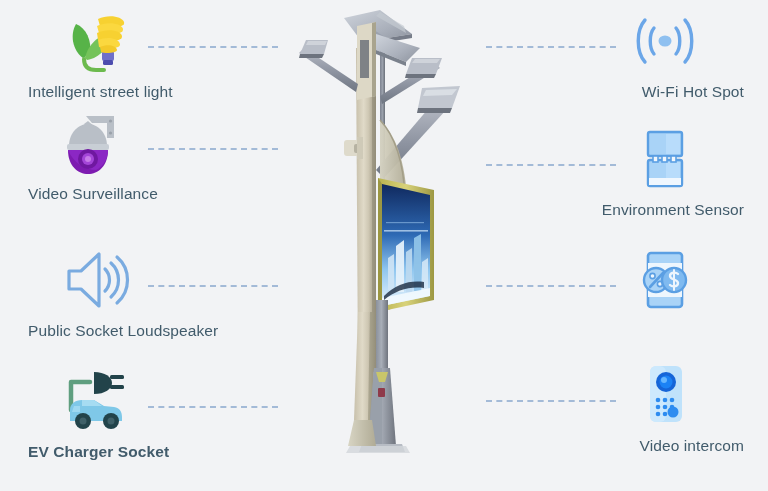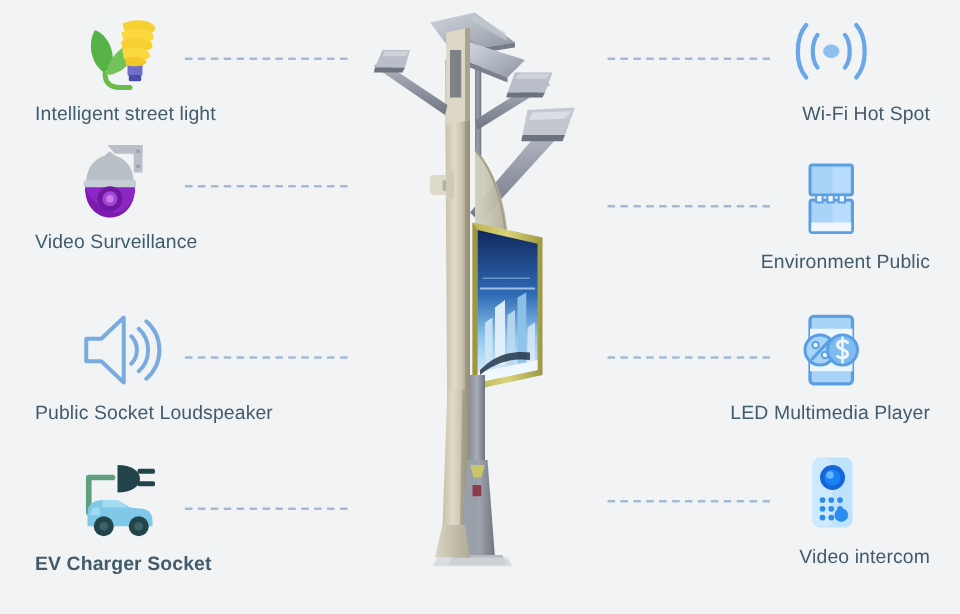--- a/index.html
+++ b/index.html
@@ -340,39 +340,38 @@
         <rect x="44" y="38" width="14" height="22" fill="#bcdefb" opacity=".8"></rect>
         <rect x="27" y="54" width="32" height="7" fill="#f0f7fe"></rect>
         <g fill="#f2f7fc" stroke="#5b9fe3" stroke-width="1.6">
           <rect x="31" y="32" width="5" height="6"></rect>
           <rect x="40" y="32" width="5" height="6"></rect>
           <rect x="49" y="32" width="5" height="6"></rect>
         </g>
       </svg>
     </div>
     <div class="dash"></div>
-    <div class="label">Environment Public</div>
+    <div class="label">Environment Sensor</div>
   </div>
 
   <div class="feature right" id="f-led">
     <div class="icon-wrap">
       <svg width="86" height="70" viewBox="0 0 86 70">
         <rect x="26" y="8" width="34" height="54" rx="3" fill="#a9d3f7" stroke="#5b9fe3" stroke-width="2.6"></rect>
         <rect x="26" y="18" width="34" height="34" fill="#eef6fd"></rect>
         <circle cx="34" cy="35" r="12" fill="#a9d3f7" stroke="#5b9fe3" stroke-width="2.4"></circle>
         <path d="M28 42 L41 28" stroke="#5b9fe3" stroke-width="2.6" stroke-linecap="round"></path>
         <circle cx="30.5" cy="31" r="2.6" fill="#eef6fd" stroke="#5b9fe3" stroke-width="1.6"></circle>
         <circle cx="38" cy="39" r="2.6" fill="#eef6fd" stroke="#5b9fe3" stroke-width="1.6"></circle>
         <circle cx="52" cy="35" r="12" fill="#7fbaf0" stroke="#5b9fe3" stroke-width="2.4"></circle>
         <path d="M56 29 C 54 27, 48 27, 48 31 C 48 35, 56 34, 56 38 C 56 42, 50 42, 48 40" fill="none" stroke="#eef6fd" stroke-width="2.4" stroke-linecap="round"></path>
         <path d="M52 25 L52 45" stroke="#eef6fd" stroke-width="2" stroke-linecap="round"></path>
       </svg>
     </div>
     <div class="dash"></div>
-    <div class="label">LED Multimedia Player</div>
   </div>
 
   <div class="feature right" id="f-intercom">
     <div class="icon-wrap">
       <svg width="86" height="70" viewBox="0 0 86 70">
         <rect x="28" y="6" width="32" height="56" rx="6" fill="#bfe2fb"></rect>
         <rect x="28" y="6" width="16" height="56" rx="6" fill="#d3ecfd" opacity=".7"></rect>
         <circle cx="44" cy="22" r="10" fill="#1565d8"></circle>
         <circle cx="44" cy="22" r="6.5" fill="#1b82f5"></circle>
         <circle cx="42" cy="20" r="3" fill="#65b6ff"></circle>

